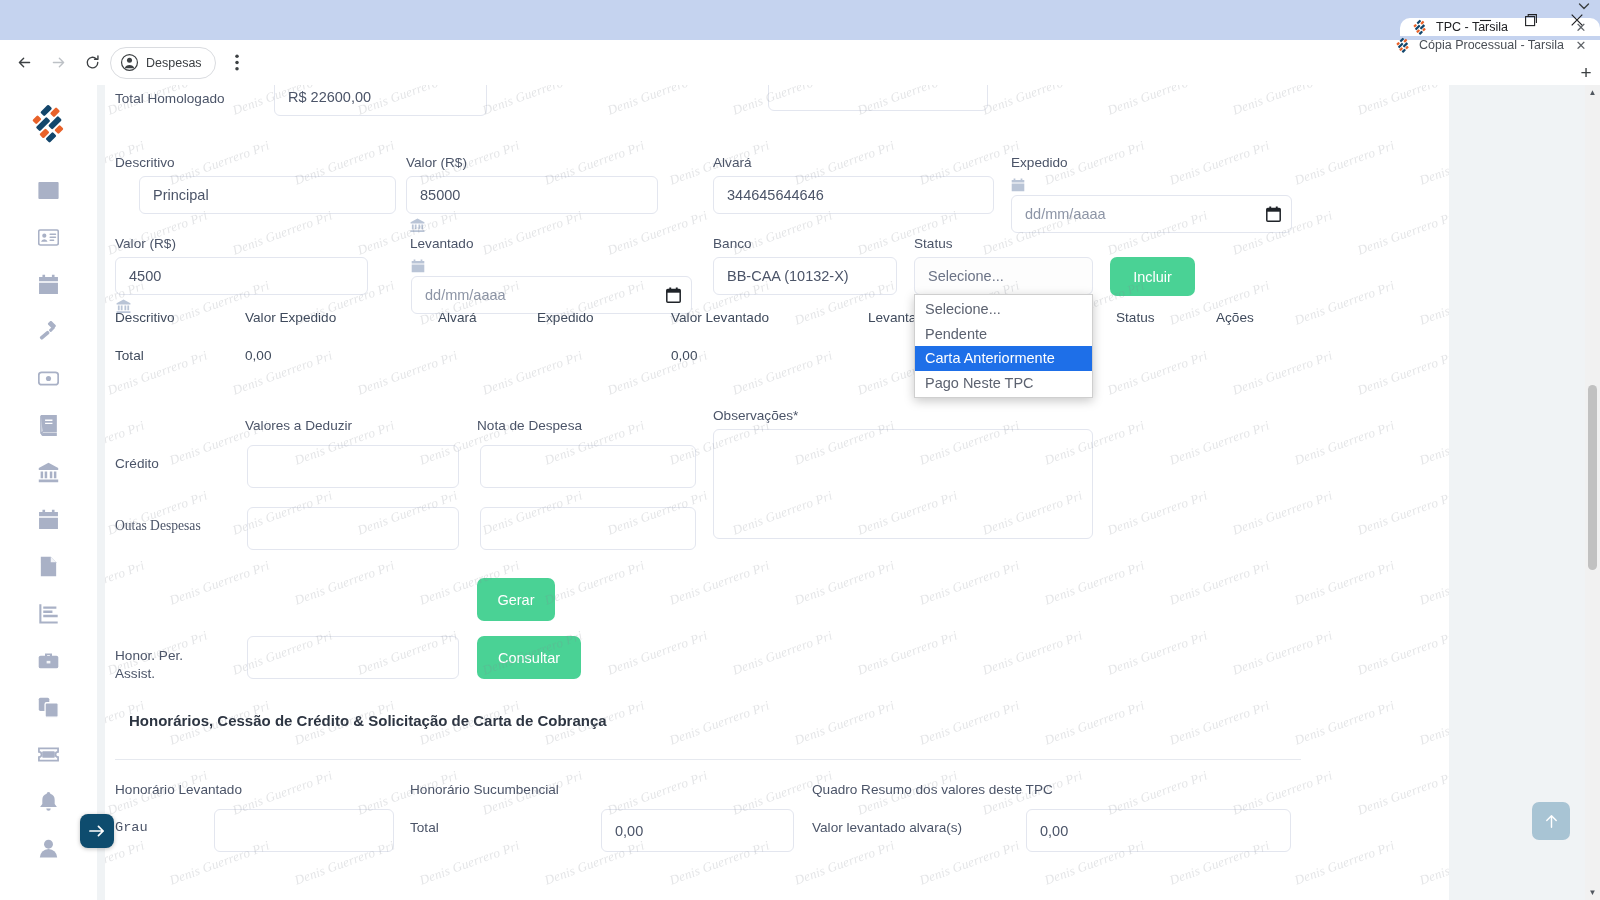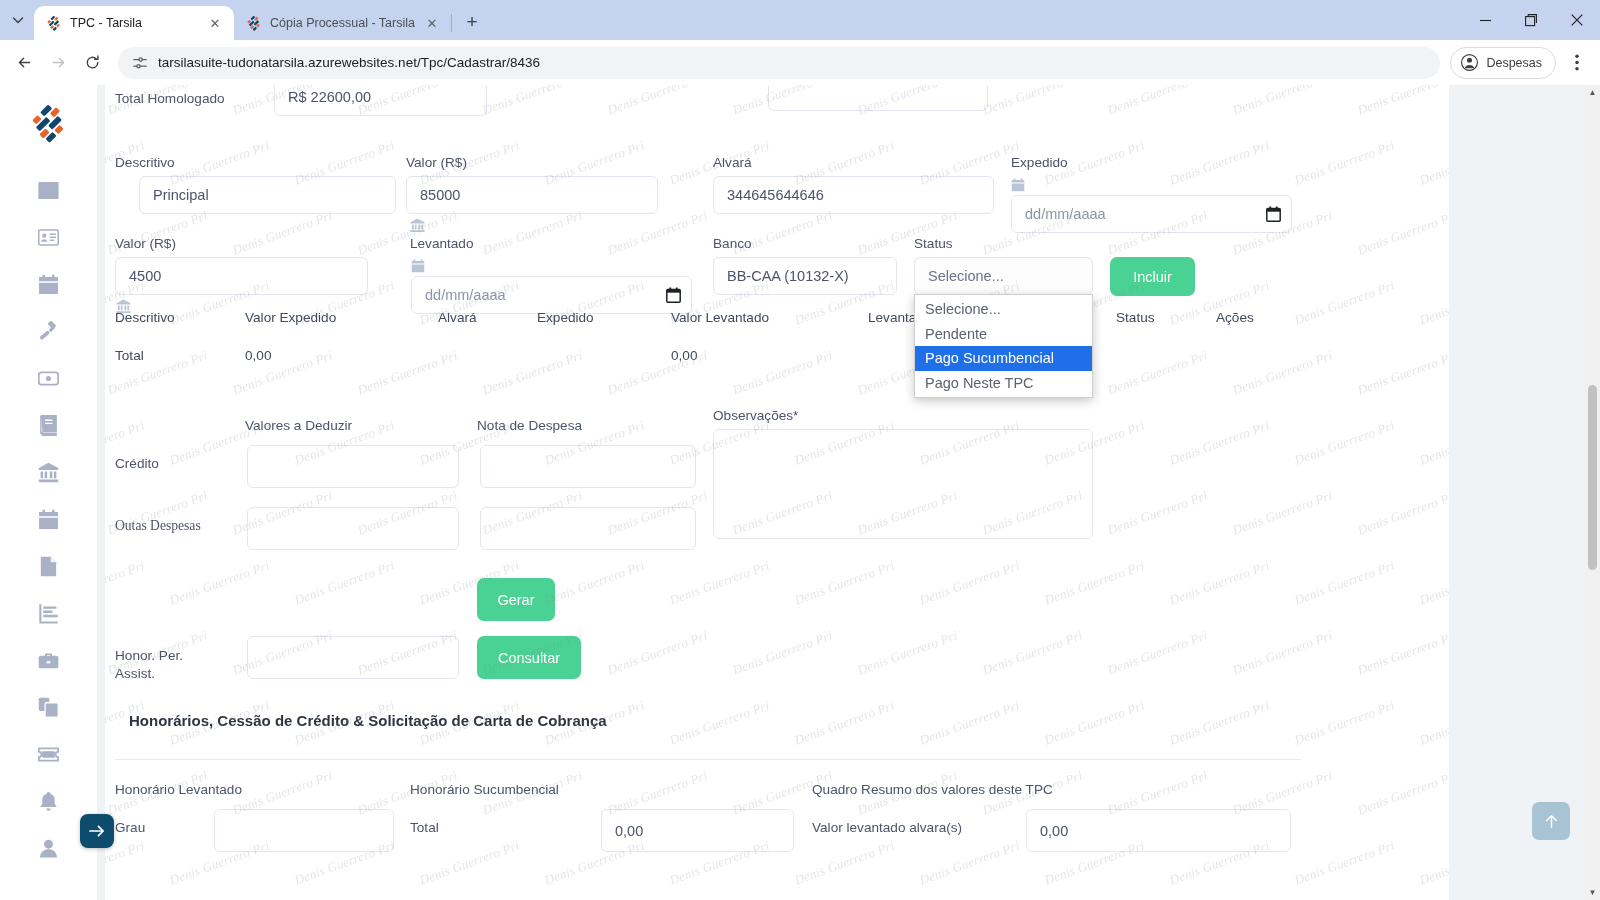--- a/index.html
+++ b/index.html
@@ -7,21 +7,21 @@
   body {
     font-family: "Liberation Sans", sans-serif;
     background: #dee1e6;
     -webkit-font-smoothing: antialiased;
   }
 
   
   .browser { width: 1600px; height: 900px; position: relative; background: #ffffff; }
   .tabstrip {
     height: 40px; background: #c5d3ef; display: flex; align-items: flex-end;
-    padding-left: 4px; position: relative;
+    padding-left: 4px; position: relative; flex-direction: column;
   }
   .tab-list-btn {
     width: 28px; height: 28px; margin-bottom: 6px; margin-right: 2px;
     display: flex; align-items: center; justify-content: center;
     border-radius: 4px; color: #3c4043; cursor: pointer;
   }
   .tab {
     height: 34px; display: flex; align-items: center; gap: 8px;
     padding: 0 10px 0 12px; border-radius: 10px 10px 0 0;
     font-size: 12.5px; color: #3c4043; position: relative; cursor: pointer;
@@ -276,29 +276,20 @@
         <path d="M4 10 H16 M11 5 L16 10 L11 15" stroke="#bdc1c6" stroke-width="1.6" fill="none" stroke-linecap="round" stroke-linejoin="round"></path>
       </svg>
     </div>
     <div class="nav-btn">
       <svg width="17" height="17" viewBox="0 0 20 20">
         <path d="M16.2 10 a6.2 6.2 0 1 1 -1.9 -4.4" stroke="#3c4043" stroke-width="1.6" fill="none" stroke-linecap="round"></path>
         <path d="M16.4 2.2 V6.2 H12.4" stroke="#3c4043" stroke-width="1.6" fill="none" stroke-linecap="round" stroke-linejoin="round"></path>
       </svg>
     </div>
 
-    <div class="omnibox">
-      <svg width="16" height="16" viewBox="0 0 18 18">
-        <path d="M2 5.2 H8 M11.4 5.2 H16" stroke="#5f6368" stroke-width="1.4" stroke-linecap="round"></path>
-        <circle cx="9.8" cy="5.2" r="1.9" fill="none" stroke="#5f6368" stroke-width="1.4"></circle>
-        <path d="M2 12.6 H5.6 M9 12.6 H16" stroke="#5f6368" stroke-width="1.4" stroke-linecap="round"></path>
-        <circle cx="7.3" cy="12.6" r="1.9" fill="none" stroke="#5f6368" stroke-width="1.4"></circle>
-      </svg>
-      <span class="omnibox-url">tarsilasuite-tudonatarsila.azurewebsites.net/Tpc/Cadastrar/8436</span>
-    </div>
 
     <div class="profile-pill">
       <svg width="19" height="19" viewBox="0 0 22 22">
         <circle cx="11" cy="11" r="9.2" fill="none" stroke="#3c4043" stroke-width="1.4"></circle>
         <circle cx="11" cy="8.4" r="2.9" fill="#3c4043"></circle>
         <path d="M5.4 17.6 a6 6 0 0 1 11.2 0" fill="#3c4043"></path>
       </svg>
       <span>Despesas</span>
     </div>
     <div class="kebab">
@@ -535,21 +526,21 @@
           </div>
 
           <div class="abs lbl" style="left:809px; top:151px;">Status</div>
           <div class="abs" style="left:809px; top:172px; width:179px;">
             <div class="select-box">Selecione...</div>
           </div>
 
           <div class="select-popup" style="left:809px; top:209px; width:179px;">
             <div class="opt">Selecione...</div>
             <div class="opt">Pendente</div>
-            <div class="opt sel">Pago Sucumbencial</div>
+            <div class="opt sel">Carta Anteriormente</div>
             <div class="opt">Pago Neste TPC</div>
           </div>
 
           <button class="btn abs" style="left:1005px; top:172px; width:85px; height:39px;">Incluir</button>
 
           <div class="abs thead" style="left:10px; top:225px;">Descritivo</div>
           <div class="abs thead" style="left:140px; top:225px;">Valor Expedido</div>
           <div class="abs thead" style="left:333px; top:225px;">Alvará</div>
           <div class="abs thead" style="left:432px; top:225px;">Expedido</div>
           <div class="abs thead" style="left:566px; top:225px;">Valor Levantado</div>
@@ -593,21 +584,21 @@
           </div>
           <button class="btn abs" style="left:372px; top:551px; width:104px; height:43px;">Consultar</button>
 
           <div class="abs section-title" style="left:10px; top:627px;margin-left:14px;">Honorários, Cessão de Crédito &amp; Solicitação de Carta de Cobrança</div>
           <div class="abs hr" style="left:10px; top:674px; width:1186px;"></div>
 
           <div class="abs lbl" style="left:10px; top:697px;">Honorário Levantado</div>
           <div class="abs lbl" style="left:305px; top:697px;">Honorário Sucumbencial</div>
           <div class="abs lbl" style="left:707px; top:697px;">Quadro Resumo dos valores deste TPC</div>
 
-          <div class="abs lbl" style="left:10px; top:735px;">Grau</div>
+          <div class="abs lbl" style="left:10px; top:735px;font-family:Liberation Mono, monospace;">Grau</div>
           <div class="abs" style="left:109px; top:724px; width:180px;">
             <input class="field" style="height: 43px;" value="">
           </div>
 
           <div class="abs lbl" style="left:305px; top:735px;">Total</div>
           <div class="abs" style="left:496px; top:724px; width:193px;">
             <input class="field" style="height: 43px;" value="0,00">
           </div>
 
           <div class="abs lbl" style="left:707px; top:735px;">Valor levantado alvara(s)</div>

